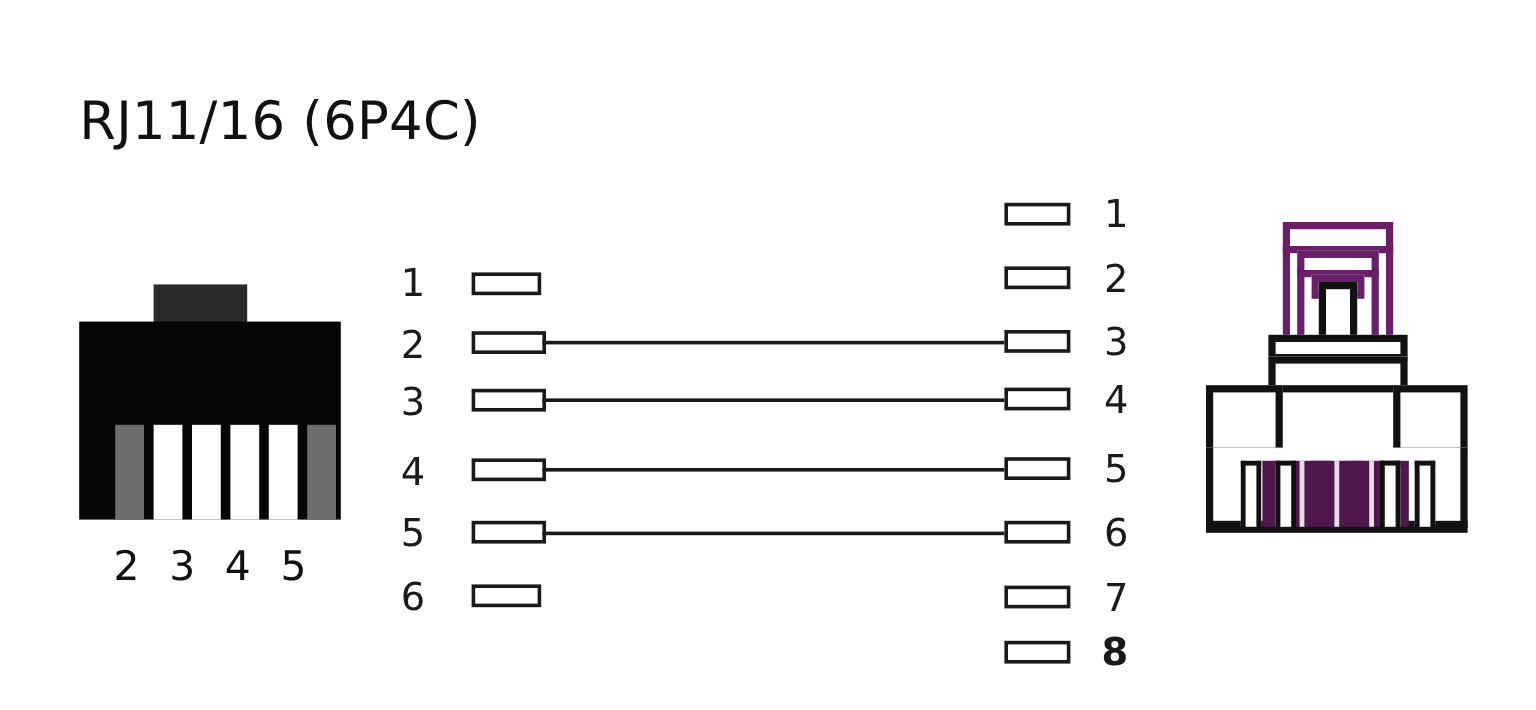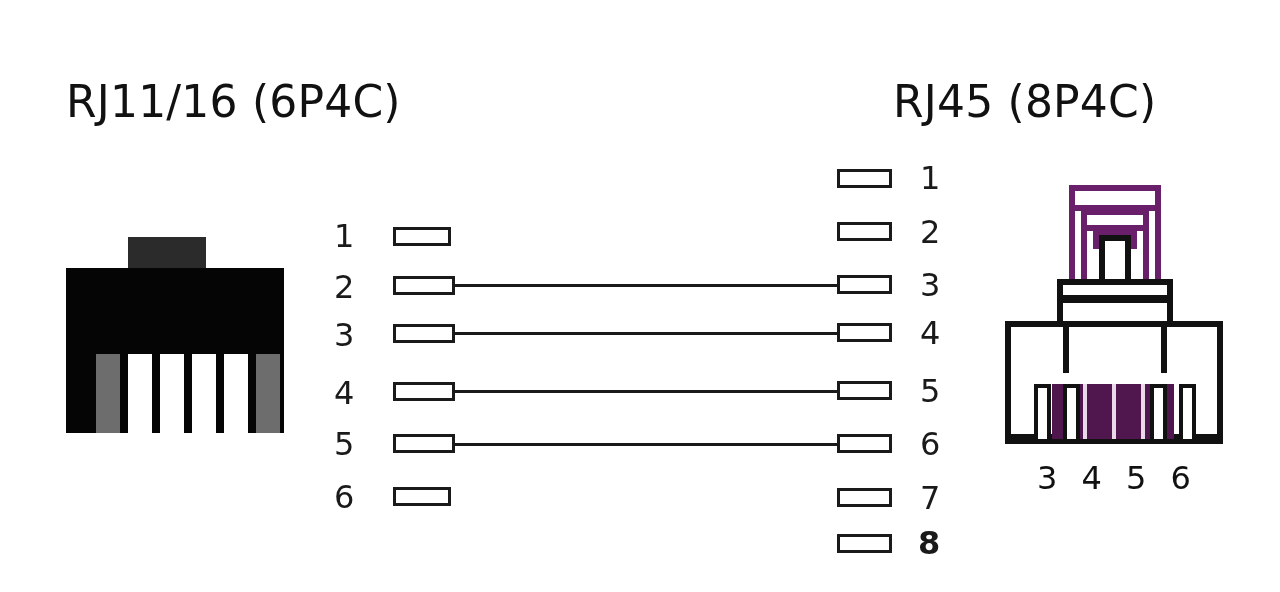--- a/index.html
+++ b/index.html
@@ -133,33 +133,33 @@
     font-family:"DejaVu Sans","Liberation Sans",sans-serif;
   }
 </style>
 </head>
 <body>
 
 <div id="stage">
 
   <div class="abs title" id="title-left">RJ11/16 (6P4C)</div>
 
-  <div class="abs title" id="title-right">RJ45 (8P4C)</div>
 
   <div class="abs" id="rj11">
     <div id="rj11-tab"></div>
     <div id="rj11-body">
       <div class="rj11-slot gray" style="left:30px;"></div>
       <div class="rj11-slot white" style="left:62px;"></div>
       <div class="rj11-slot white" style="left:94px;"></div>
       <div class="rj11-slot white" style="left:126px;"></div>
       <div class="rj11-slot white" style="left:158px;"></div>
       <div class="rj11-slot gray" style="left:190px;"></div>
     </div>
   </div>
+  <div class="abs" id="rj11-caption">2 3 4 5</div>
 
   <div class="abs pin-num" style="left:334px;top:220px;">1</div>
   <div class="abs pin-num" style="left:334px;top:271px;">2</div>
   <div class="abs pin-num" style="left:334px;top:319px;">3</div>
   <div class="abs pin-num" style="left:334px;top:377px;">4</div>
   <div class="abs pin-num" style="left:334px;top:428px;">5</div>
   <div class="abs pin-num" style="left:334px;top:481px;">6</div>
 
   <div class="pin-rect" style="left:393px;top:227px;width:58px;"></div>
   <div class="pin-rect" style="left:393px;top:276px;width:62px;"></div>
@@ -222,15 +222,14 @@
       <div class="rj45-slot filled" style="left:116px;"></div>
       <div class="rj45-slot filled" style="left:145px;"></div>
       <div class="rj45-slot filled" style="left:174px;"></div>
       <div class="rj45-slot empty" style="left:145px;"></div>
       <div class="rj45-slot empty" style="left:174px;"></div>
       <div id="rj45-baseline"></div>
     </div>
 
   </div>
 
-  <div class="abs" id="rj45-caption">3 4 5 6</div>
 
 </div>
 
 </body></html>

